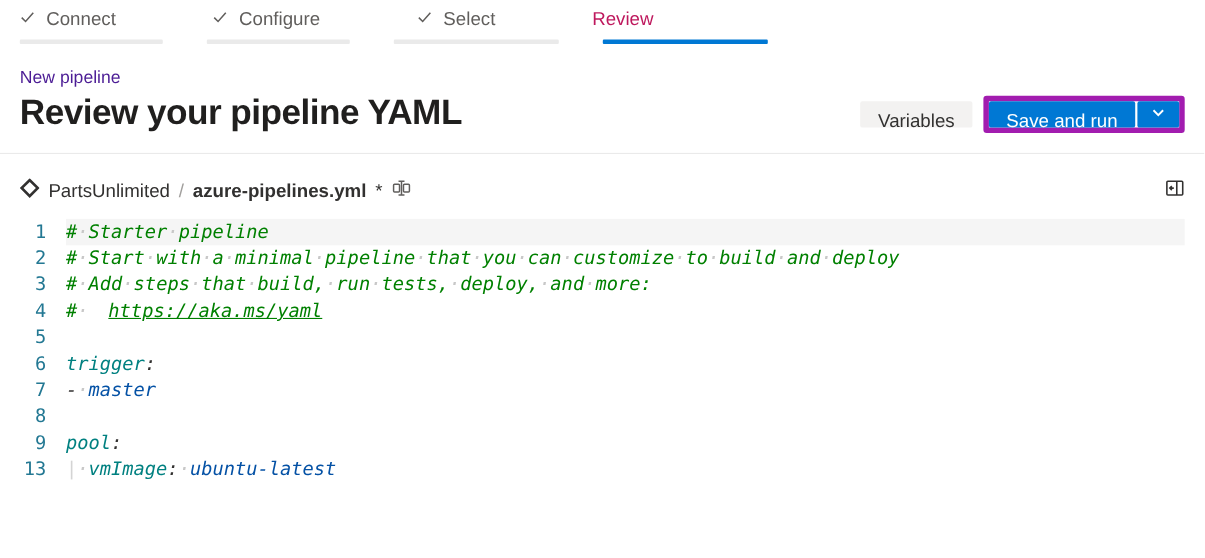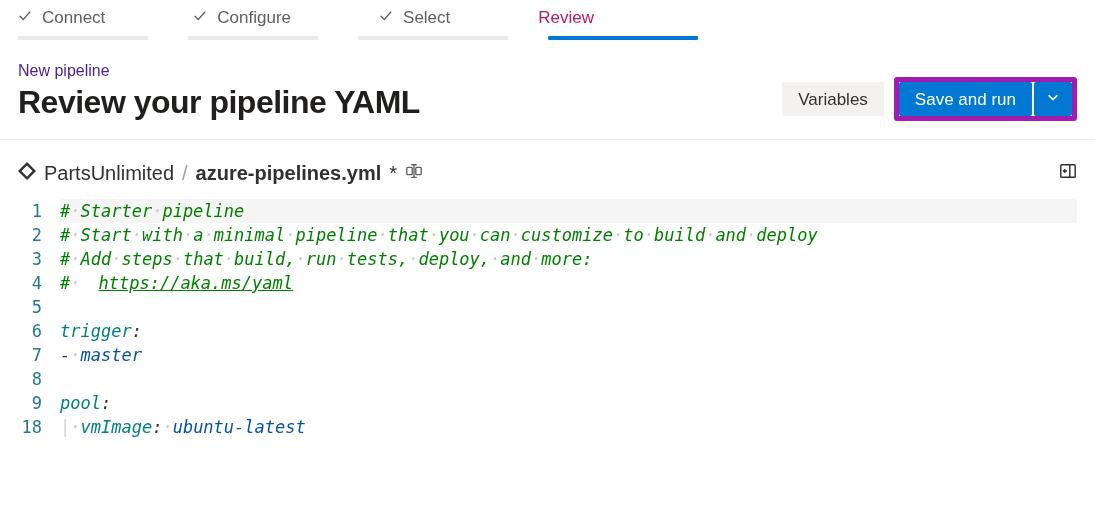--- a/index.html
+++ b/index.html
@@ -61,21 +61,21 @@
       align-items: center;
       gap: 10px;
     }
     .btn {
       font-family: inherit;
       font-size: 17px;
       padding: 8px 16px;
       border-radius: 2px;
       border: none;
       cursor: pointer;
-      height: 34px;
+      height: 24px;
     }
     .btn-secondary {
       background: #f3f2f1;
       color: #323130;
     }
     .split-wrap {
       display: flex;
       border: 5px solid #a21caf;
       border-radius: 3px;
     }
@@ -98,21 +98,21 @@
     .breadcrumb-row {
       display: flex;
       align-items: center;
       justify-content: space-between;
       padding: 22px 18px 14px 18px;
     }
     .breadcrumb {
       display: flex;
       align-items: center;
       gap: 8px;
-      font-size: 20px;
+      font-size: 17px;
       color: #323130;
     }
     .breadcrumb .repo-icon svg { width: 18px; height: 18px; }
     .breadcrumb .filename { font-weight: 600; }
     .breadcrumb .sep { color: #a19f9d; }
     .breadcrumb .rename-icon svg { width: 18px; height: 18px; color:#605e5c; }
     .assistant-link {
       display: flex;
       align-items: center;
       gap: 10px;
@@ -262,16 +262,16 @@
     </div>
     <div class="editor-line">
       <div class="ln">8</div>
       <div class="code code-line"></div>
     </div>
     <div class="editor-line">
       <div class="ln">9</div>
       <div class="code code-line"><span class="tok-key">pool</span>:</div>
     </div>
     <div class="editor-line">
-      <div class="ln">18</div>
+      <div class="ln">13</div>
       <div class="code code-line"><span class="pipe">|</span><span class="ws"> </span><span class="tok-key">vmImage</span>:<span class="ws"> </span><span class="tok-value">ubuntu-latest</span></div>
     </div>
   </div>
 
 </body></html>

